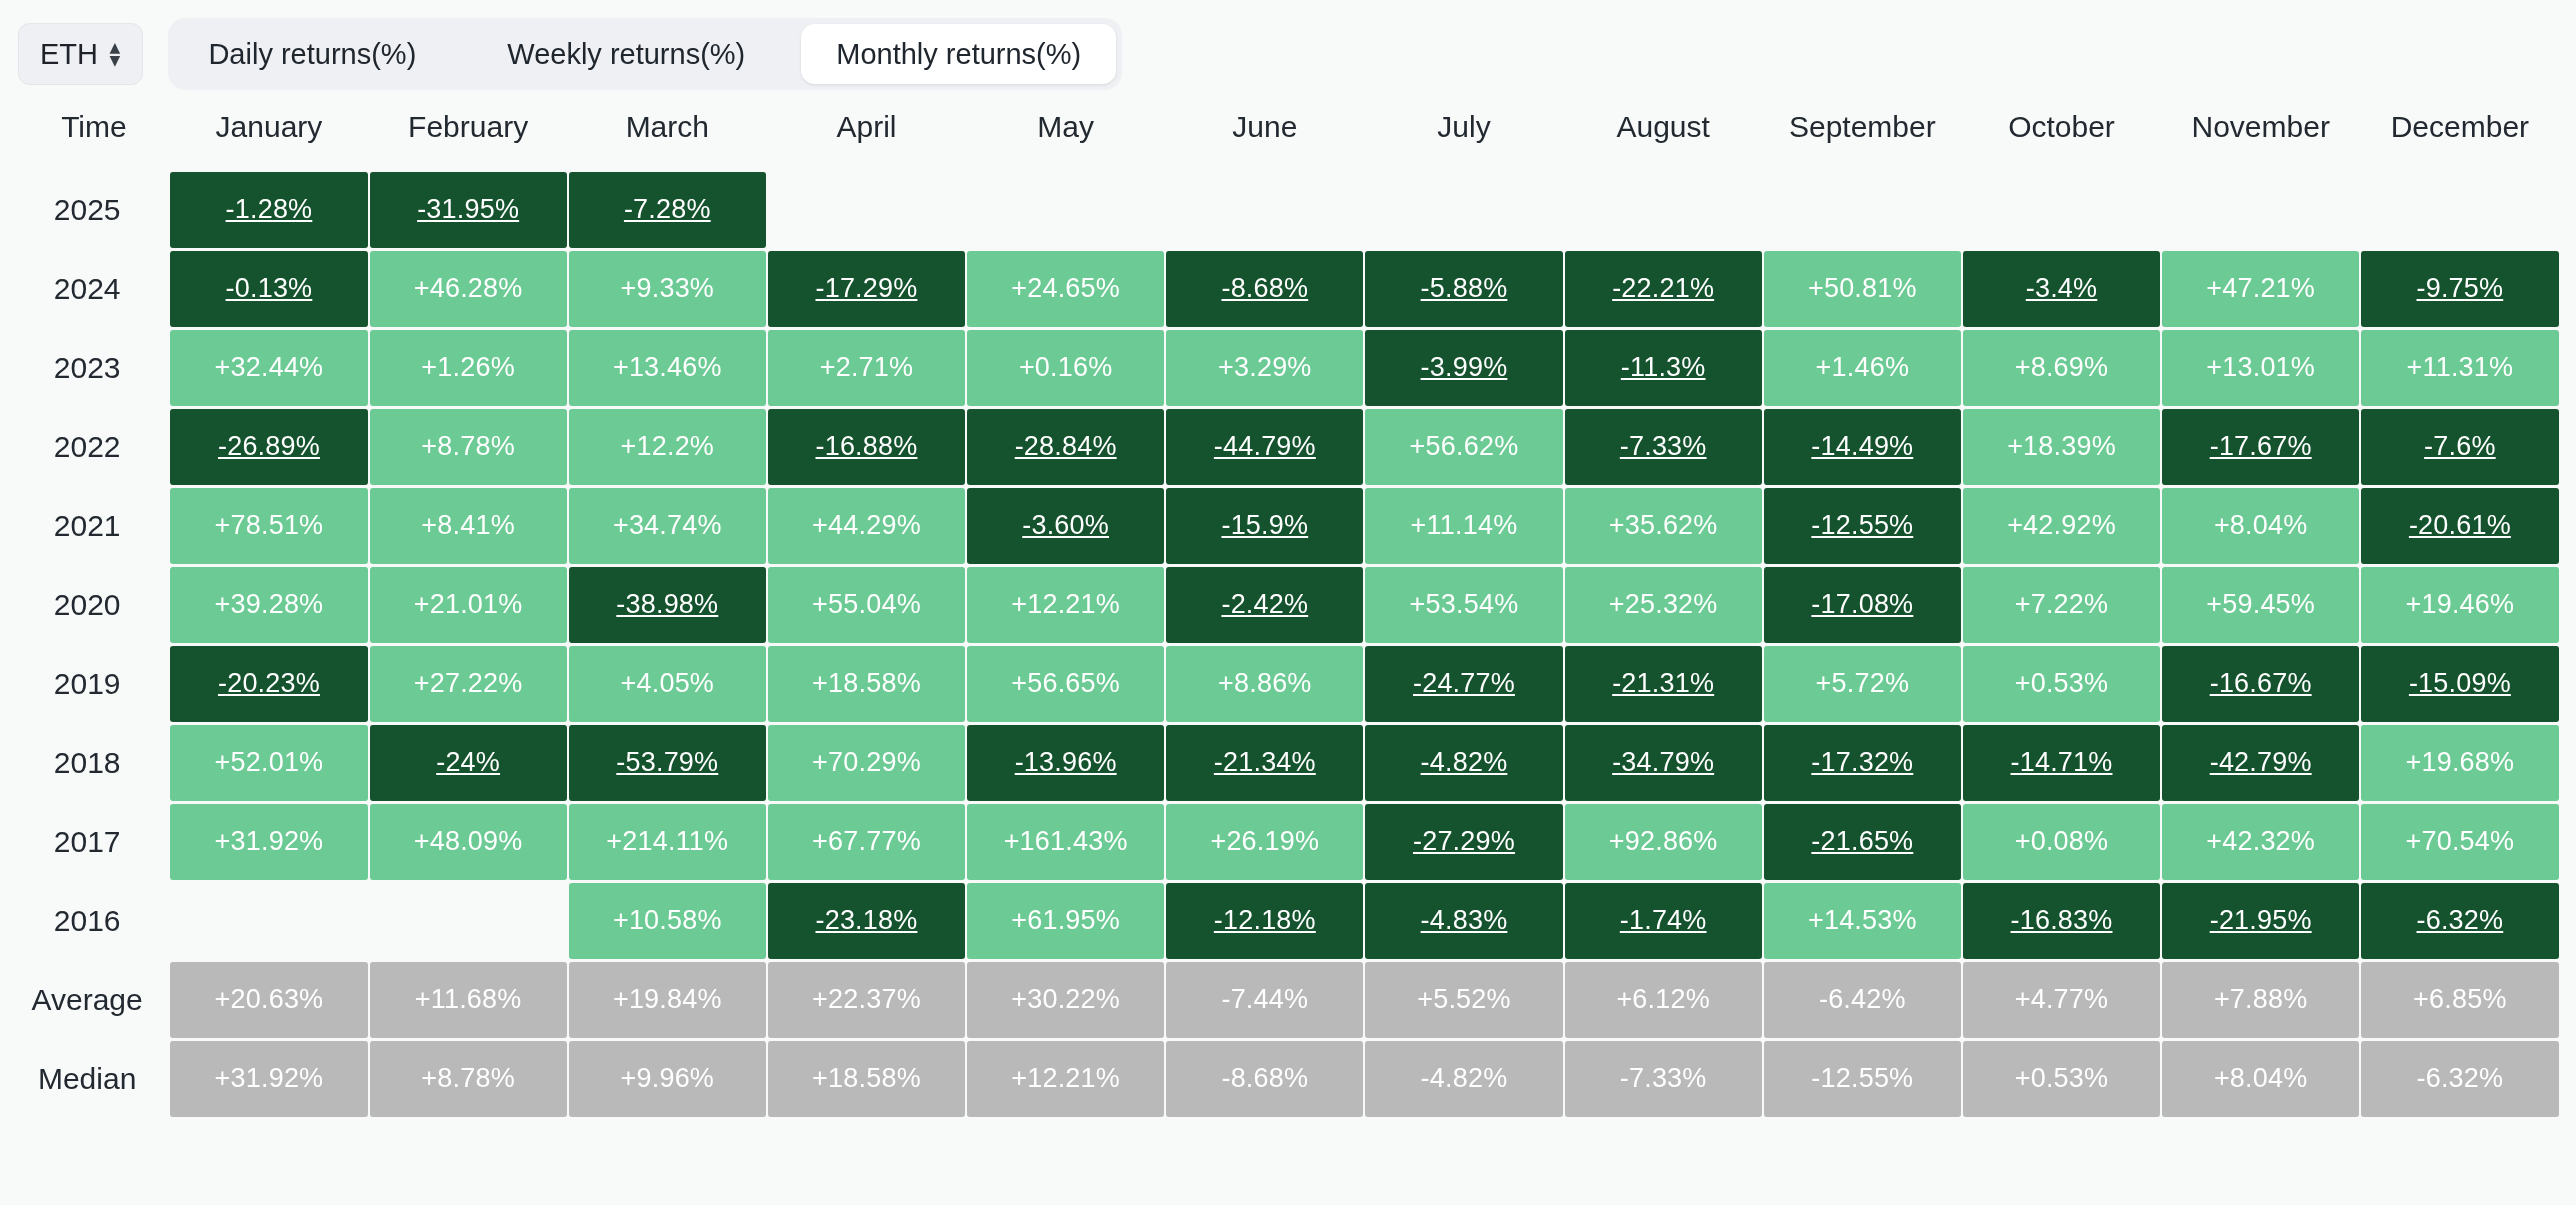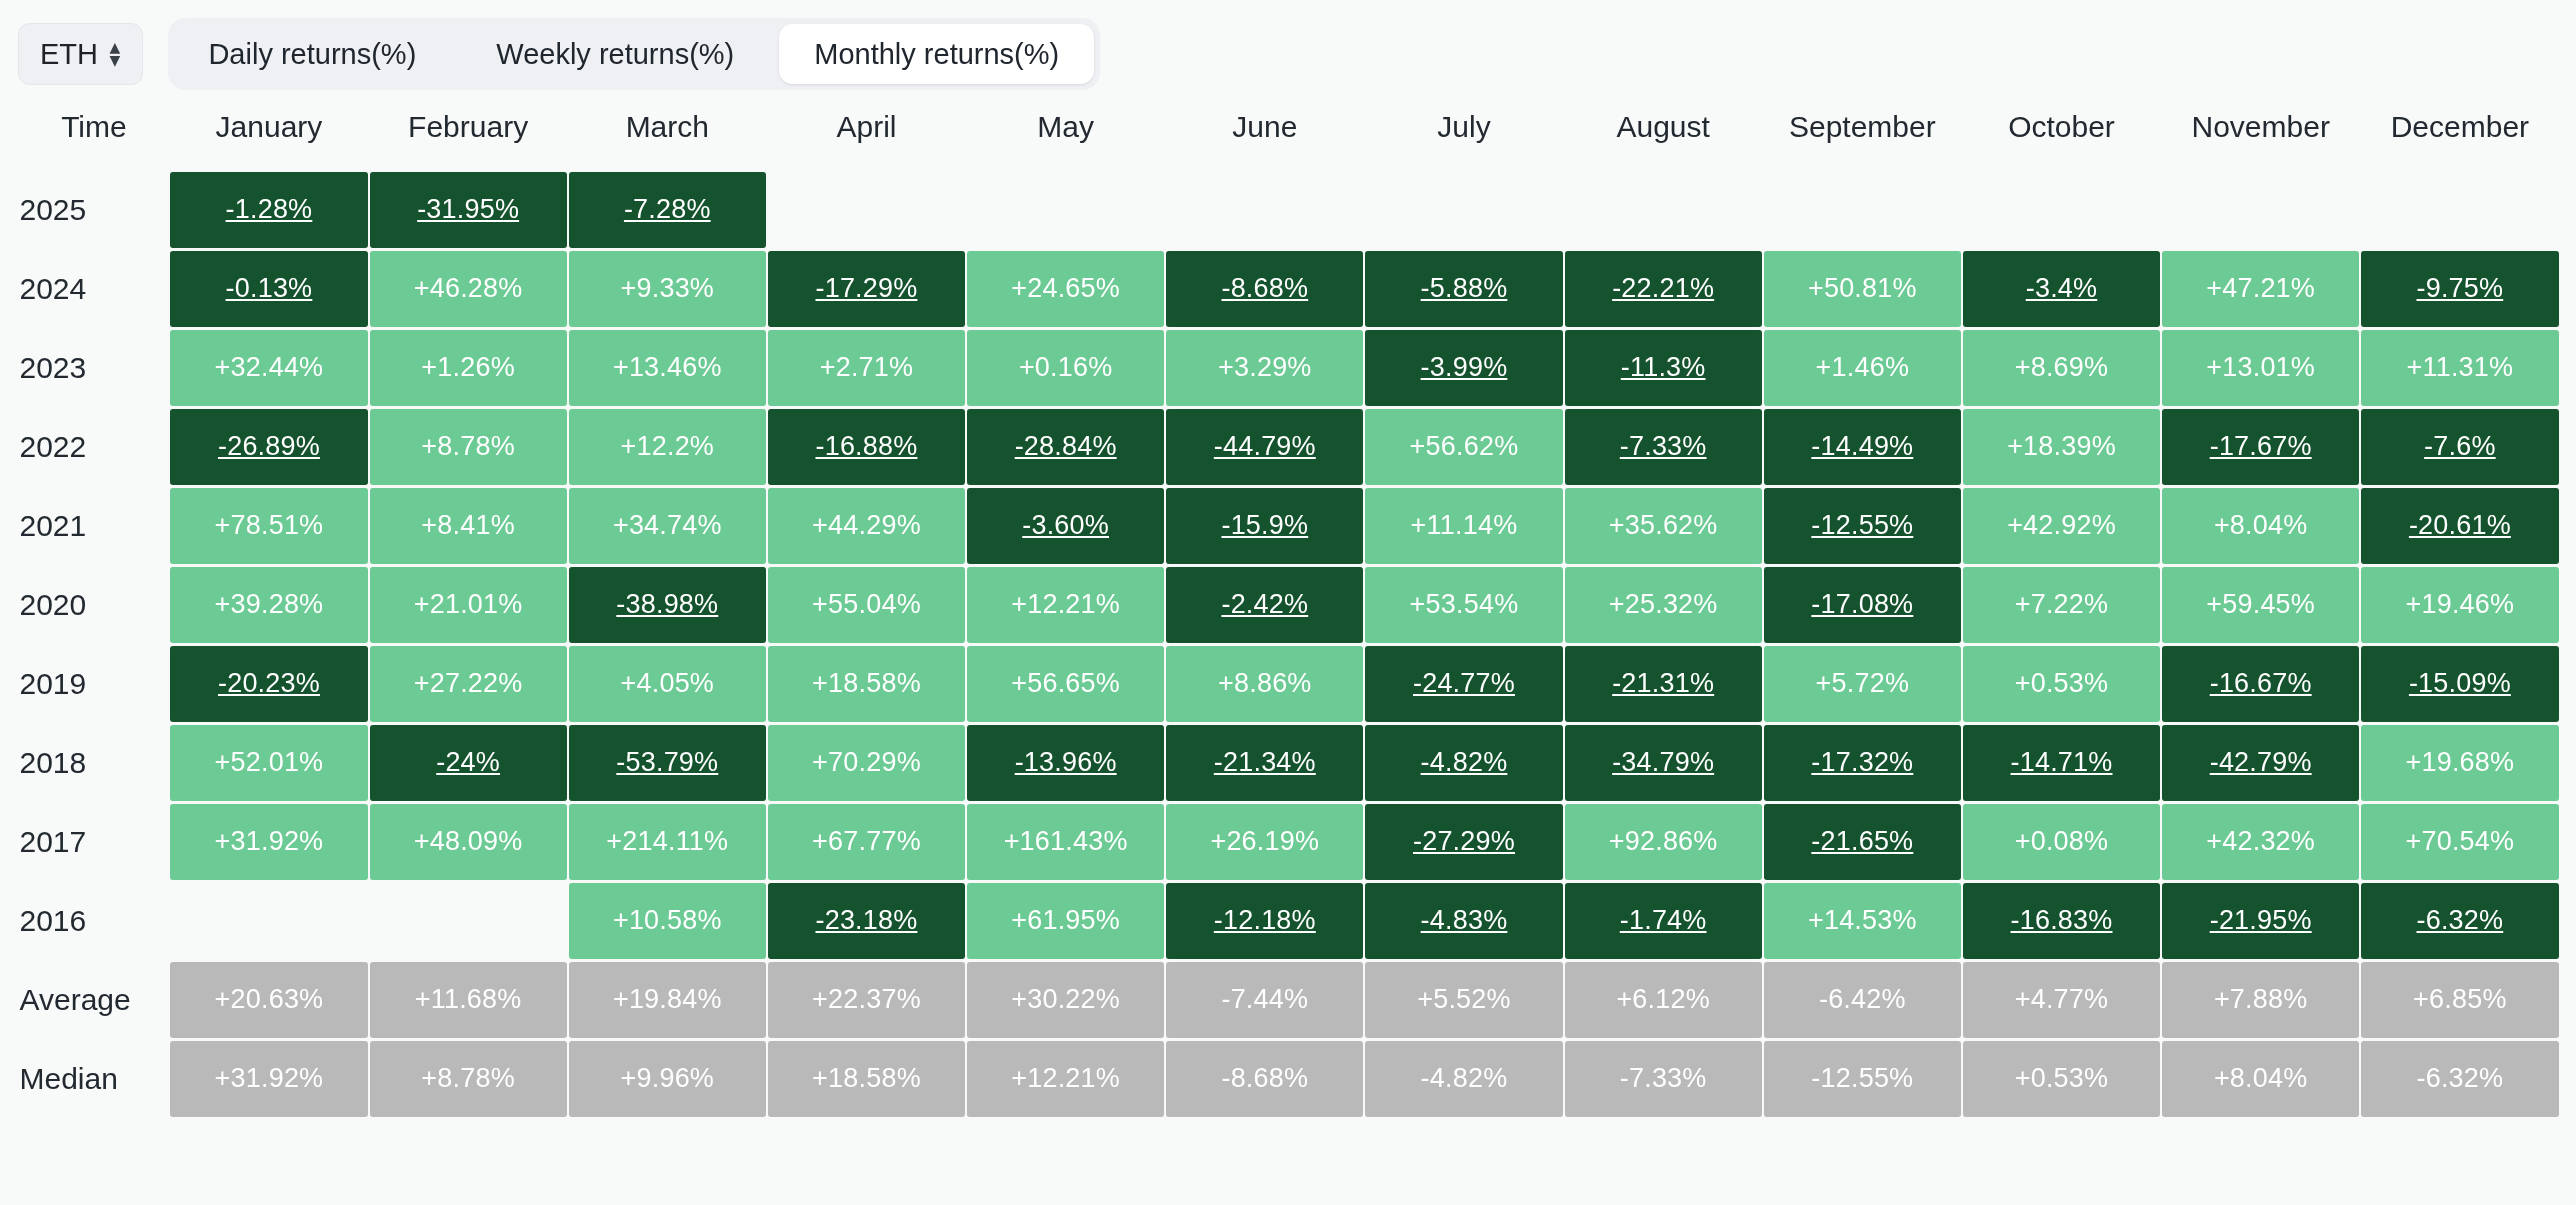--- a/index.html
+++ b/index.html
@@ -48,21 +48,21 @@
     font-size: 21.4px;
     color: #3a4048;
   }
   .tabs {
     display: flex;
     align-items: center;
     background: #eef0f3;
     border-radius: 17.5px;
     height: 72px;
     padding: 5.8px;
-    gap: 10px;
+    gap: 21px;
   }
   .tab {
     display: flex;
     align-items: center;
     justify-content: center;
     height: 60px;
     padding: 0 35px;
     border-radius: 13.6px;
     font-size: 29px;
     color: #20262e;
@@ -92,21 +92,21 @@
     font-weight: 400;
     color: #222930;
     text-align: center;
     padding: 13.6px 0 25px 0;
     background: transparent;
   }
   table.returns th.row-head {
     font-size: 30px;
     font-weight: 400;
     color: #222930;
-    text-align: left;
+    text-align: center;
     padding-right: 13.6px;
     background: transparent;
     white-space: nowrap;
   }
   table.returns td.cell {
     height: 76px;
     text-align: center;
     vertical-align: middle;
     font-size: 27px;
     color: #ffffff;

